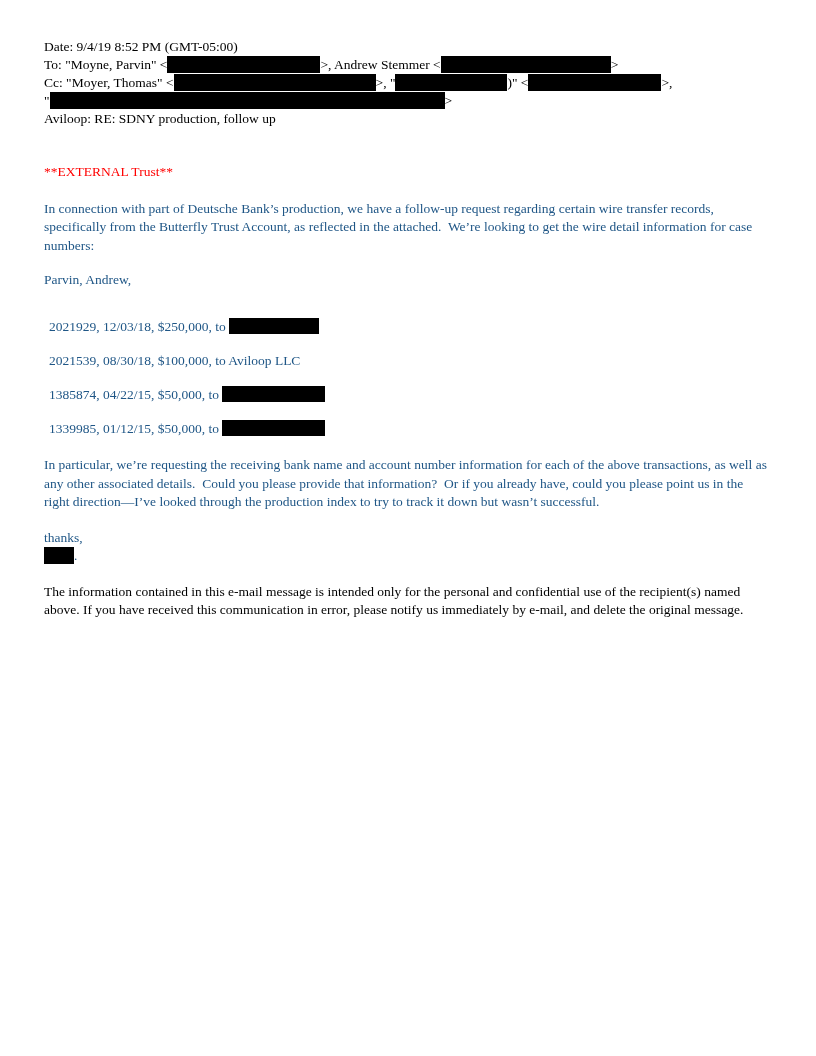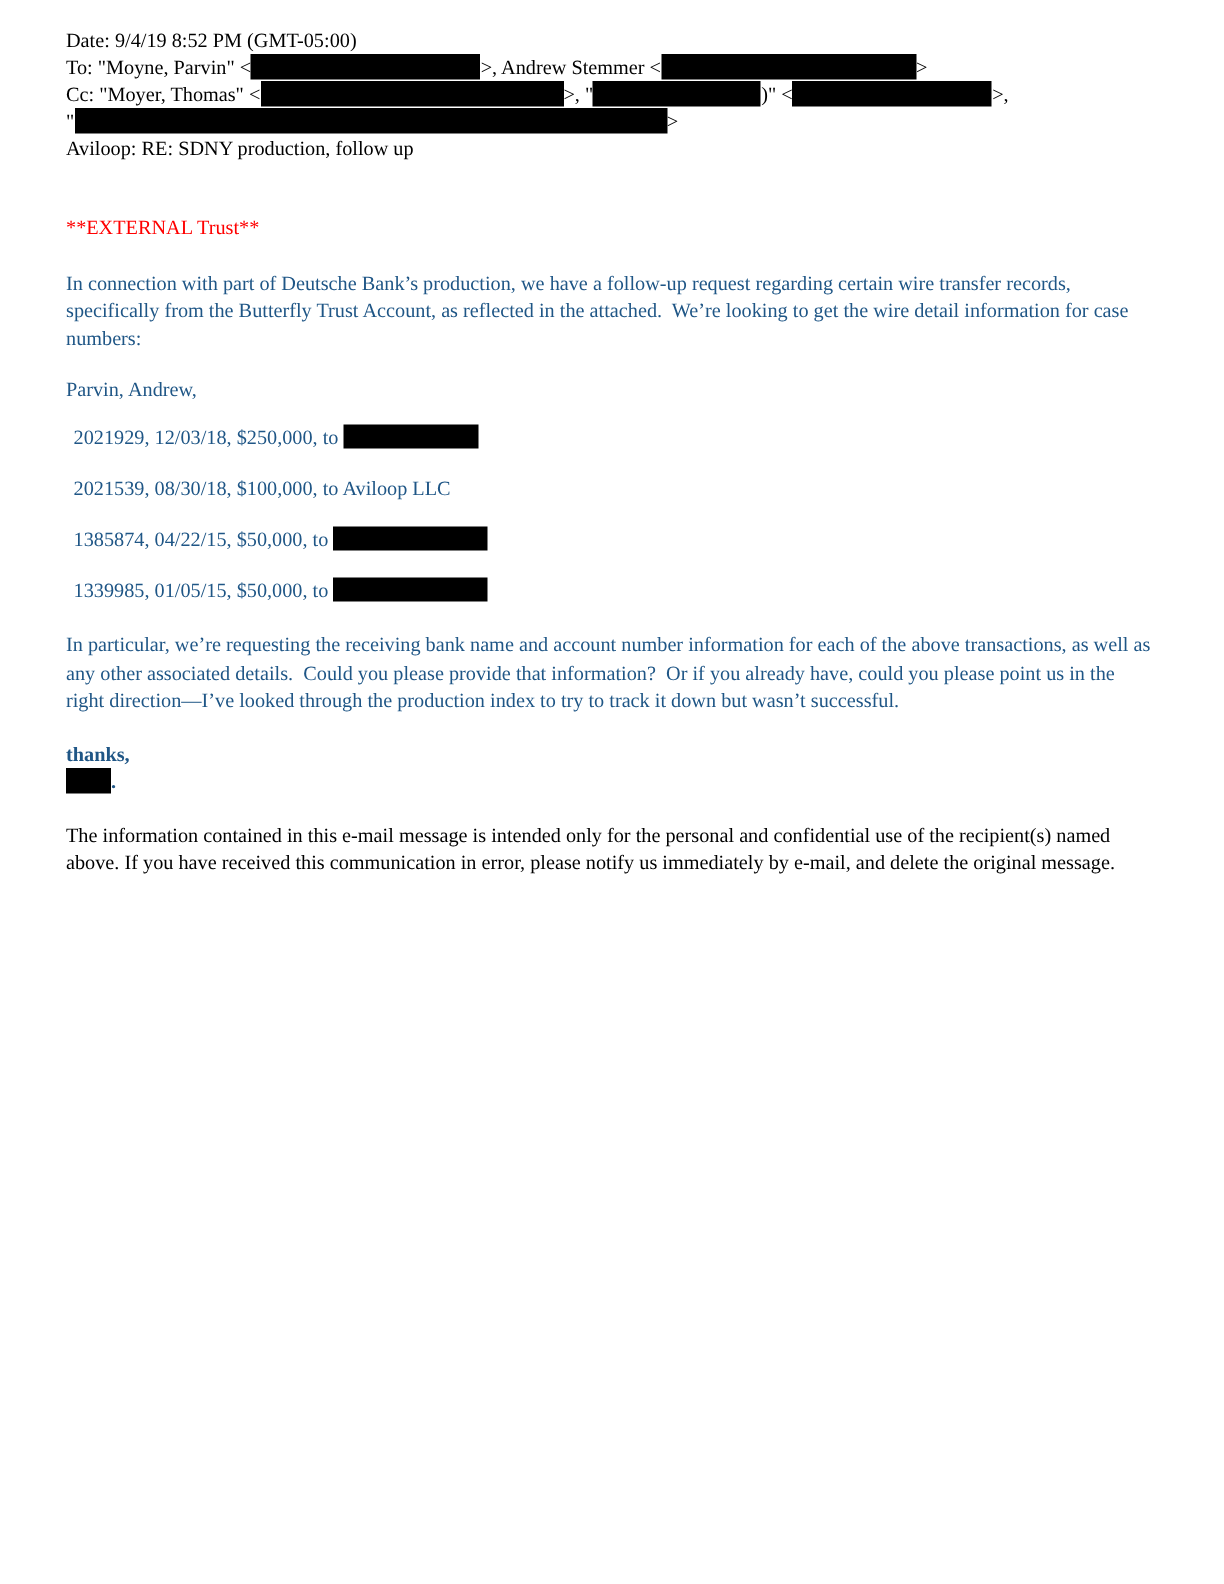--- a/index.html
+++ b/index.html
@@ -7,21 +7,21 @@
     padding: 0;
     background: #ffffff;
   }
   .page {
     position: relative;
     width: 816px;
     height: 1056px;
     background: var(--page-bg, #ffffff);
     overflow: hidden;
     box-sizing: border-box;
-    padding: 18px 44px 0 44px;
+    padding: 38px 44px 0 44px;
     font-family: "Liberation Serif", "DejaVu Serif", serif;
     font-size: 13.5px;
   }
   .hdr-line {
     color: var(--header-text, #000000);
     line-height: 18px;
     white-space: pre-wrap;
   }
   .hdr-line span { white-space: pre-wrap; }
   .redact {
@@ -41,29 +41,29 @@
   }
   .body-text { color: var(--body-text, #1f5686); }
   .greeting { margin-top: 16px; line-height: 18.5px; }
   .para {
     line-height: 18.5px;
     white-space: pre-wrap;
     width: 726px;
     max-width: 726px;
   }
   .para-request { margin-top: 18px; }
-  .wire-list { margin-top: 13px; }
+  .wire-list { margin-top: 28px; }
   .wire-item {
     line-height: 18.5px;
     margin: 0 0 15.5px 0;
     padding-left: 5px;
     white-space: pre-wrap;
   }
   .para-details { margin-top: 18px; }
-  .closing-block { margin-top: 17px; line-height: 18.5px; font-weight: bold; }
+  .closing-block { margin-top: 17px; line-height: 18.5px; }
   .sig-line { line-height: 18.5px; }
   .footer {
     margin-top: 17px;
     color: var(--footer-text, #000000);
     line-height: 18.5px;
     white-space: pre-wrap;
     width: 726px;
   }
 </style>
 </head>
@@ -86,21 +86,21 @@
   <div class="external">**EXTERNAL Trust**</div>
 
   <div class="body-text para para-request">In connection with part of Deutsche Bank’s production, we have a follow-up request regarding certain wire transfer records, specifically from the Butterfly Trust Account, as reflected in the attached.  We’re looking to get the wire detail information for case numbers:</div>
 
   <div class="body-text greeting">Parvin, Andrew,</div>
 
   <div class="wire-list">
     <div class="body-text wire-item"><span>2021929, 12/03/18, $250,000, to </span><span class="redact list-bar" style="width:90px"></span></div>
     <div class="body-text wire-item"><span>2021539, 08/30/18, $100,000, to Aviloop LLC</span></div>
     <div class="body-text wire-item"><span>1385874, 04/22/15, $50,000, to </span><span class="redact list-bar" style="width:103px"></span></div>
-    <div class="body-text wire-item"><span>1339985, 01/05/15, $50,000, to </span><span class="redact list-bar" style="width:103px"></span></div>
+    <div class="body-text wire-item"><span>1339985, 01/12/15, $50,000, to </span><span class="redact list-bar" style="width:103px"></span></div>
   </div>
 
   <div class="body-text para para-details">In particular, we’re requesting the receiving bank name and account number information for each of the above transactions, as well as any other associated details.  Could you please provide that information?  Or if you already have, could you please point us in the right direction—I’ve looked through the production index to try to track it down but wasn’t successful.</div>
 
   <div class="closing-block">
     <div class="body-text">thanks,</div>
     <div class="sig-line"><span class="redact" style="width:30px"></span><span class="body-text">.</span></div>
   </div>
 
   <div class="footer">The information contained in this e-mail message is intended only for the personal and confidential use of the recipient(s) named above. If you have received this communication in error, please notify us immediately by e-mail, and delete the original message.</div>

